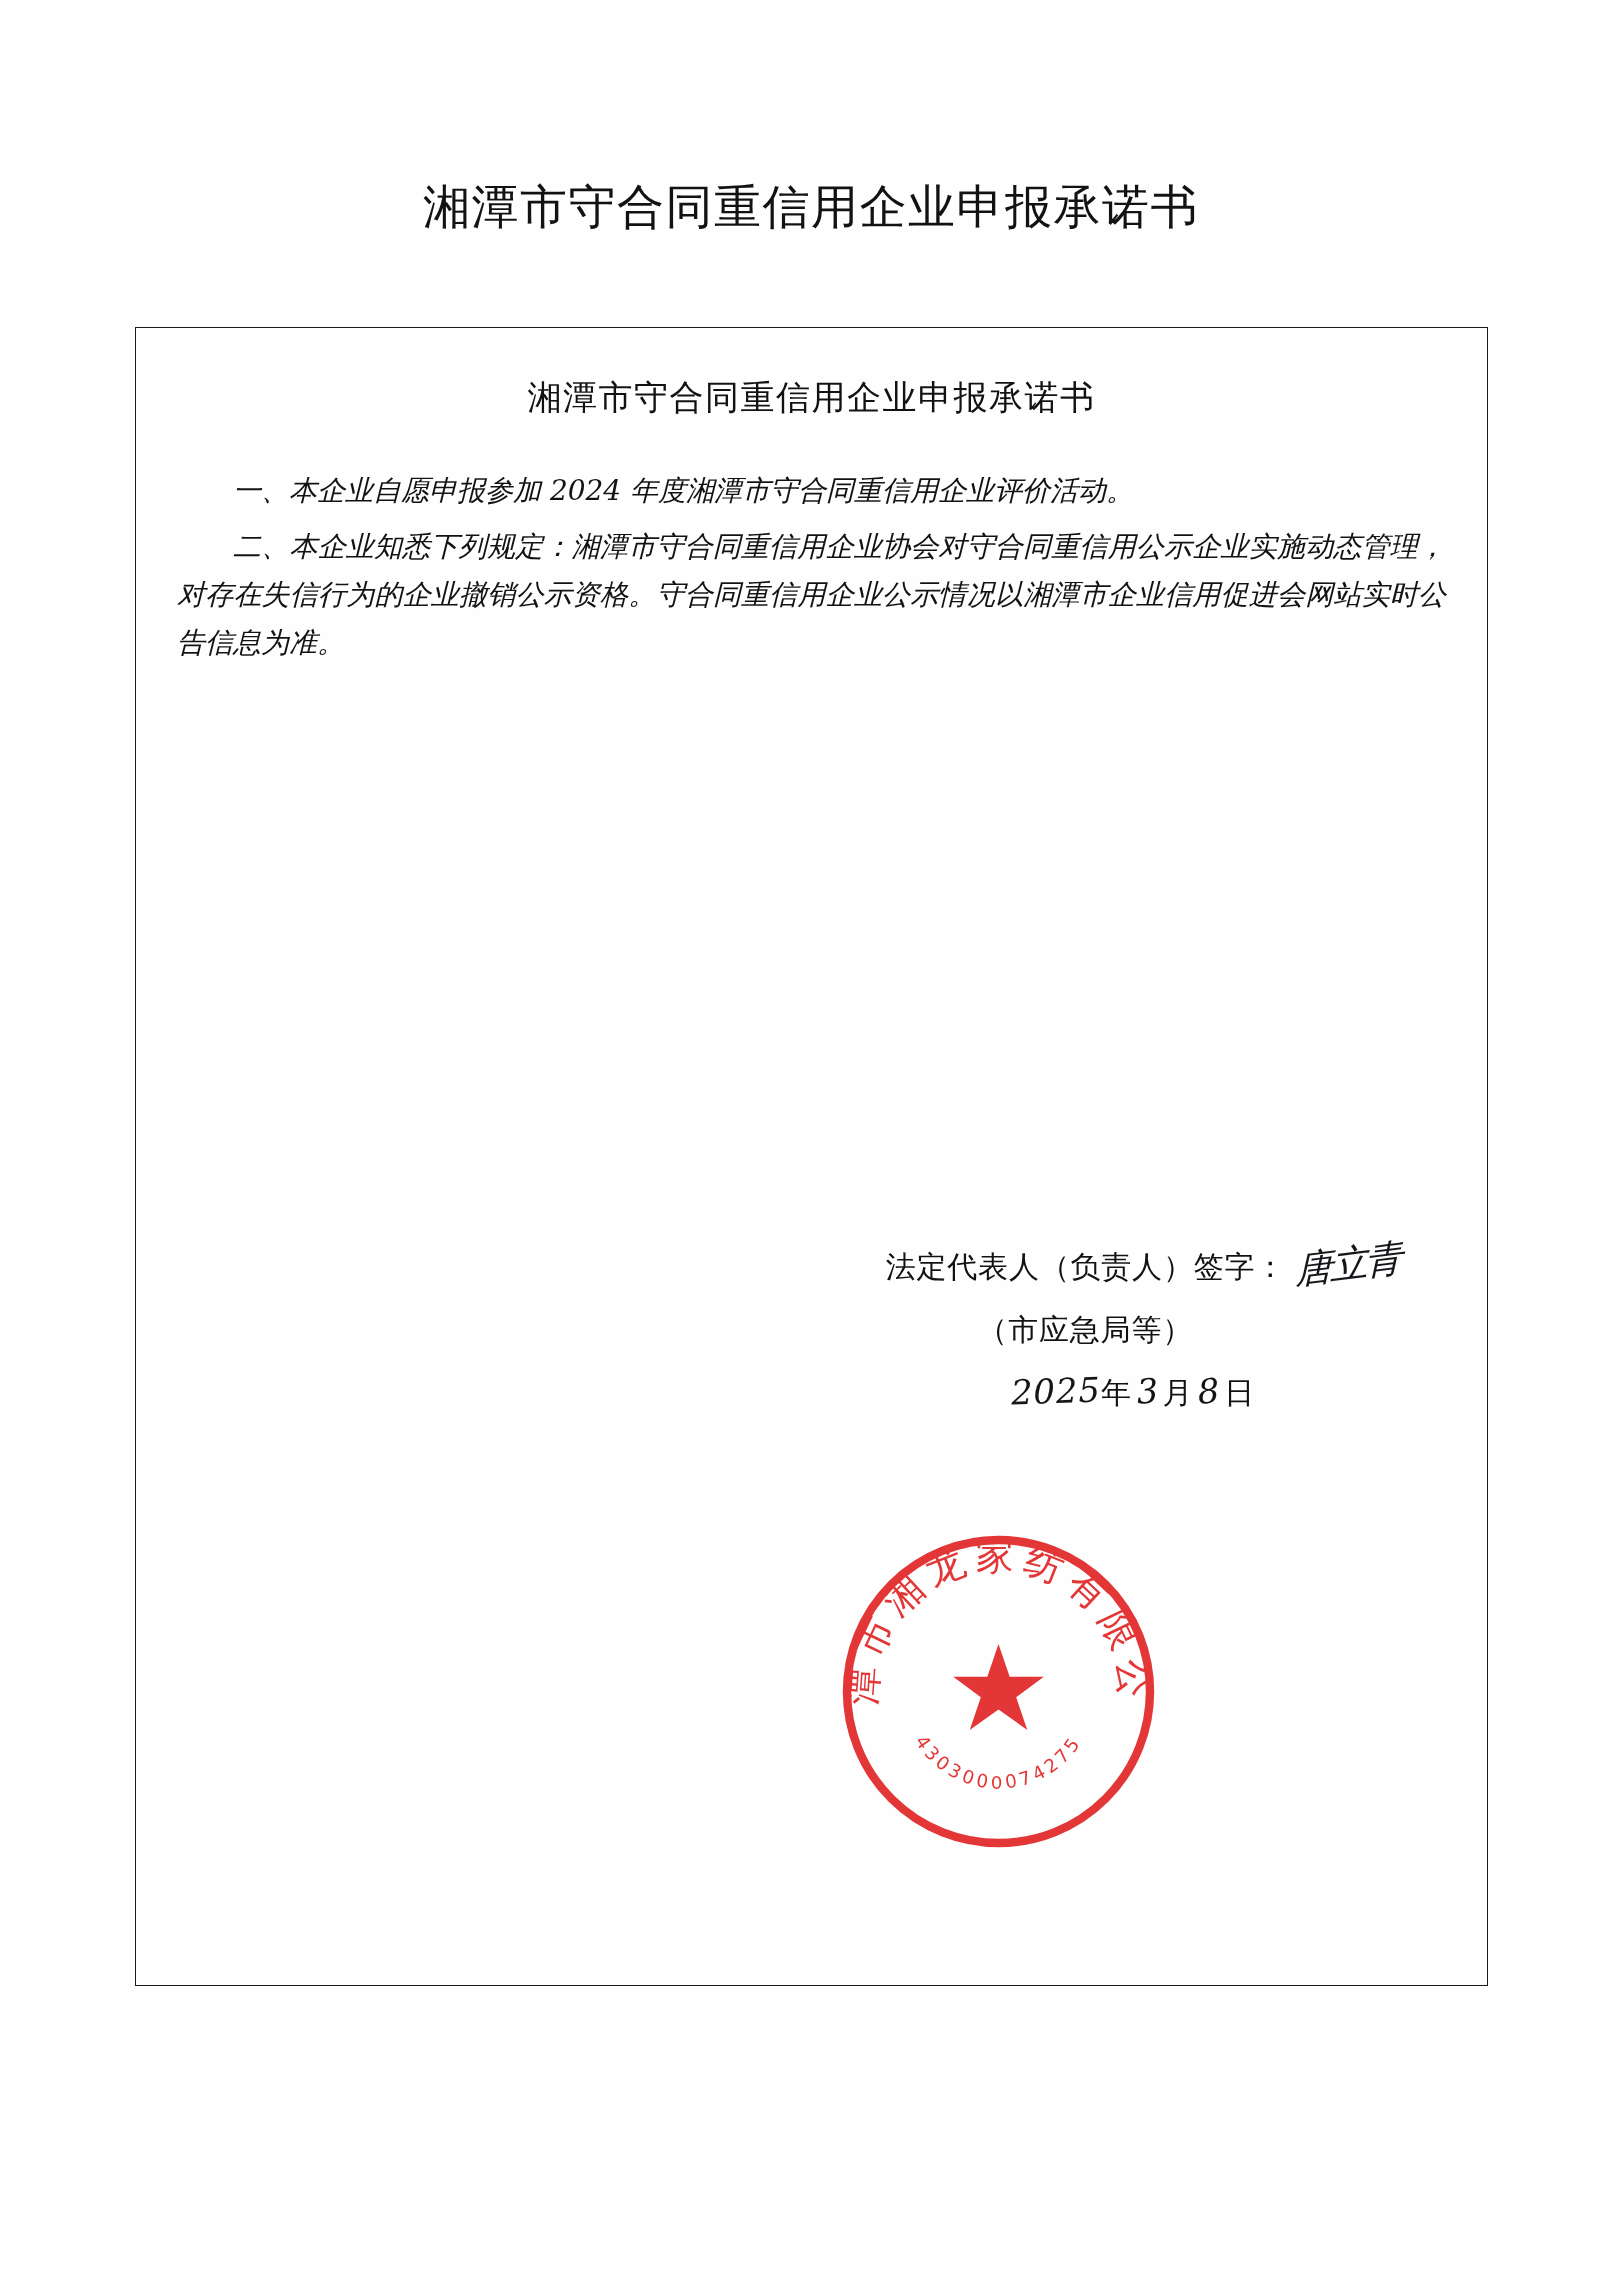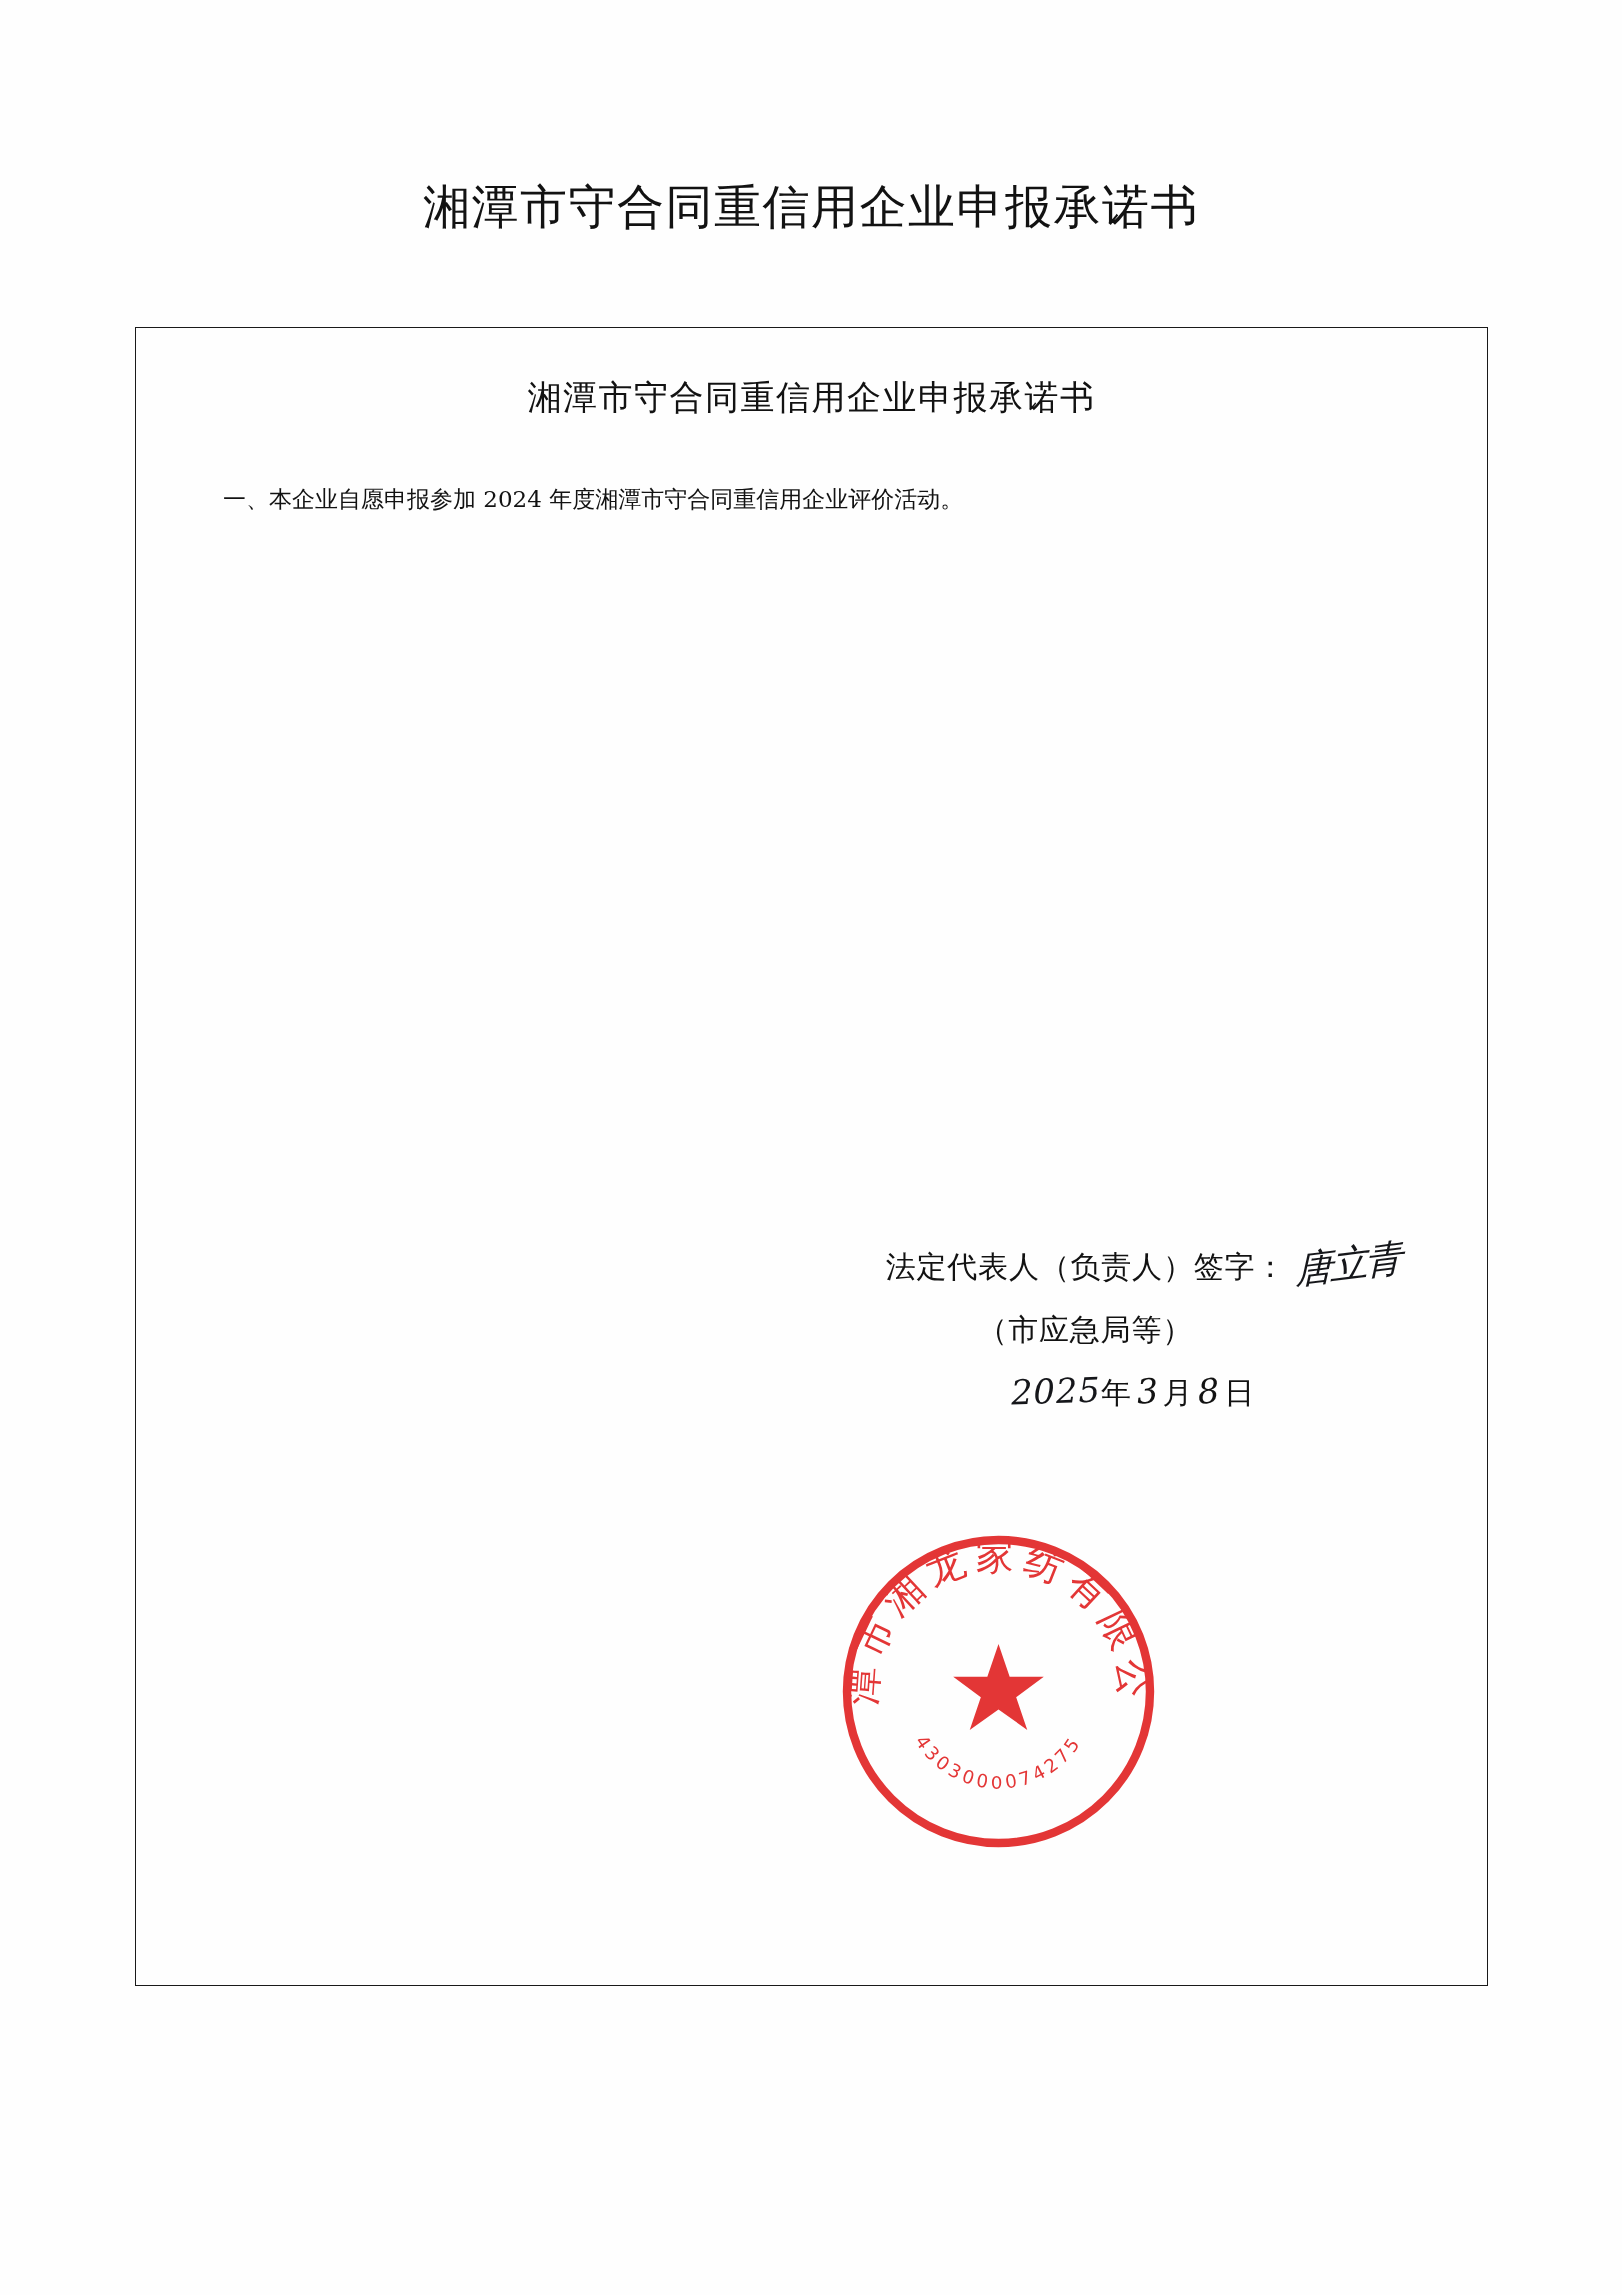--- a/index.html
+++ b/index.html
@@ -48,26 +48,27 @@
 
   .inner-title {
     margin-top: 47px;
     text-align: center;
     font-size: 34px;
     letter-spacing: 1.5px;
     color: #121212;
   }
 
   .body-text {
-    margin: 59px 41px 0 41px;
-    font-size: 23px;
+    margin: 46px 41px 0 41px;
+    font-size: 28px;
     line-height: 1.72;
     text-align: justify;
     text-justify: inter-ideograph;
     color: #121212;
+    font-style: italic;
   }
 
   .para {
     text-indent: 2em;
     margin: 0 0 7.7px 0;
   }
 
   
   .sign-block {
     position: absolute;
@@ -138,20 +139,21 @@
 <div class="page">
 
   <div class="doc-heading">湘潭市守合同重信用企业申报承诺书</div>
 
   <div class="frame">
 
     <div class="inner-title">湘潭市守合同重信用企业申报承诺书</div>
 
     <div class="body-text">
       <p class="para">一、本企业自愿申报参加 2024 年度湘潭市守合同重信用企业评价活动。</p>
+      <p class="para">二、本企业知悉下列规定：湘潭市守合同重信用企业协会对守合同重信用公示企业实施动态管理，对存在失信行为的企业撤销公示资格。守合同重信用企业公示情况以湘潭市企业信用促进会网站实时公告信息为准。</p>
     </div>
 
     <div class="sign-block">
 
       <div class="sign-line r1">
         <span class="sign-label">法定代表人（负责人）签字：</span><span class="handwriting">唐立青</span>
       </div>
 
       <div class="sign-line r2">
         <span class="sign-label">（市应急局等）</span>

